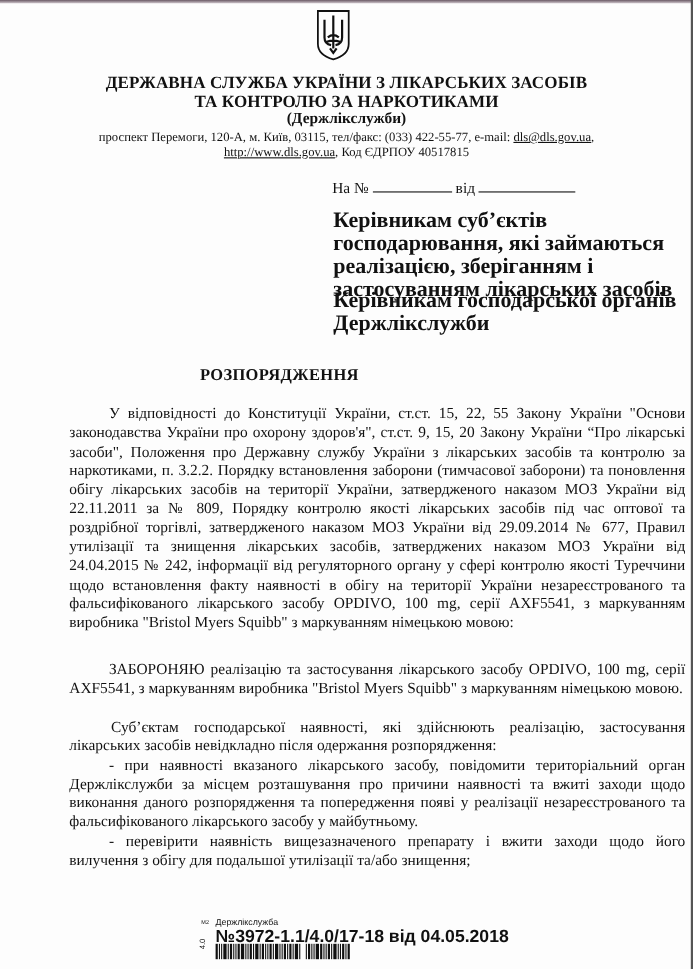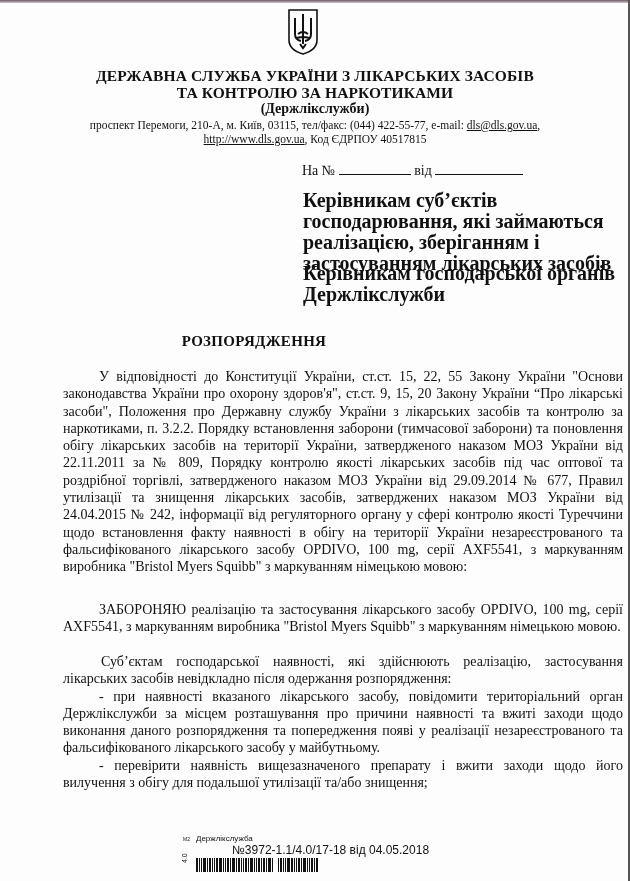--- a/index.html
+++ b/index.html
@@ -66,21 +66,21 @@
     .p1 { top: 368px; }
     .p2 { top: 601px; }
     .p3 { top: 653px; }
     .p3 .lead { text-indent: 38px; }
     .bullet { text-indent: 26px; }
     .stamp {
       position: absolute; left: 183px; top: 834px; font-family: "Liberation Sans", sans-serif;
     }
     .stamp .mark { position: absolute; left: 0; top: 2px; font-size: 5px; }
     .stamp .org { position: absolute; left: 13px; top: 0; font-size: 8px; }
-    .stamp .num { position: absolute; left: 13px; top: 9px; font-size: 12px; font-weight: normal; white-space: nowrap; margin-left: 36px; }
+    .stamp .num { position: absolute; left: 13px; top: 9px; font-size: 16px; font-weight: bold; white-space: nowrap; }
     .stamp .vert { position: absolute; left: -2px; top: 29px; font-size: 7px; transform: rotate(-90deg); transform-origin: left top; }
     .barcode {
       position: absolute; left: 13px; top: 24px; width: 140px; height: 14px;
       display: flex; align-items: stretch;
     }
     .barcode span { display: block; background: #111; margin-right: 1px; }
   </style>
 </head>
 <body>
 
@@ -92,21 +92,21 @@
   <svg class="emblem" viewBox="0 0 32 48">
     <path d="M2 2 H30 V32 Q30 42 16 46 Q2 42 2 32 Z" fill="none" stroke="#111" stroke-width="1.6"></path>
     <path d="M16 6 L16 36 M8 10 L8 26 Q8 32 14 33 M24 10 L24 26 Q24 32 18 33 M11 26 Q16 22 21 26 M13 36 L16 40 L19 36 M10 30 Q16 28 22 30" fill="none" stroke="#111" stroke-width="2"></path>
   </svg>
 
   <div class="org-title l1">ДЕРЖАВНА СЛУЖБА УКРАЇНИ З ЛІКАРСЬКИХ ЗАСОБІВ</div>
   <div class="org-title l2">ТА КОНТРОЛЮ ЗА НАРКОТИКАМИ</div>
   <div class="org-short">(Держлікслужби)</div>
 
   <div class="address l1">
-    <span>проспект Перемоги, 210-А, м. Київ, 03115, тел/факс: (044) 422-55-77, e-mail: </span><span class="u">dls@dls.gov.ua</span><span>,</span>
+    <span>проспект Перемоги, 120-А, м. Київ, 03115, тел/факс: (033) 422-55-77, e-mail: </span><span class="u">dls@dls.gov.ua</span><span>,</span>
   </div>
   <div class="address l2">
     <span class="u">http://www.dls.gov.ua</span><span>, Код ЄДРПОУ 40517815</span>
   </div>
 
   <div class="ref-line">
     <span>На №</span>
     <span class="blank" style="width:72px"></span>
     <span>від</span>
     <span class="blank" style="width:88px"></span>

